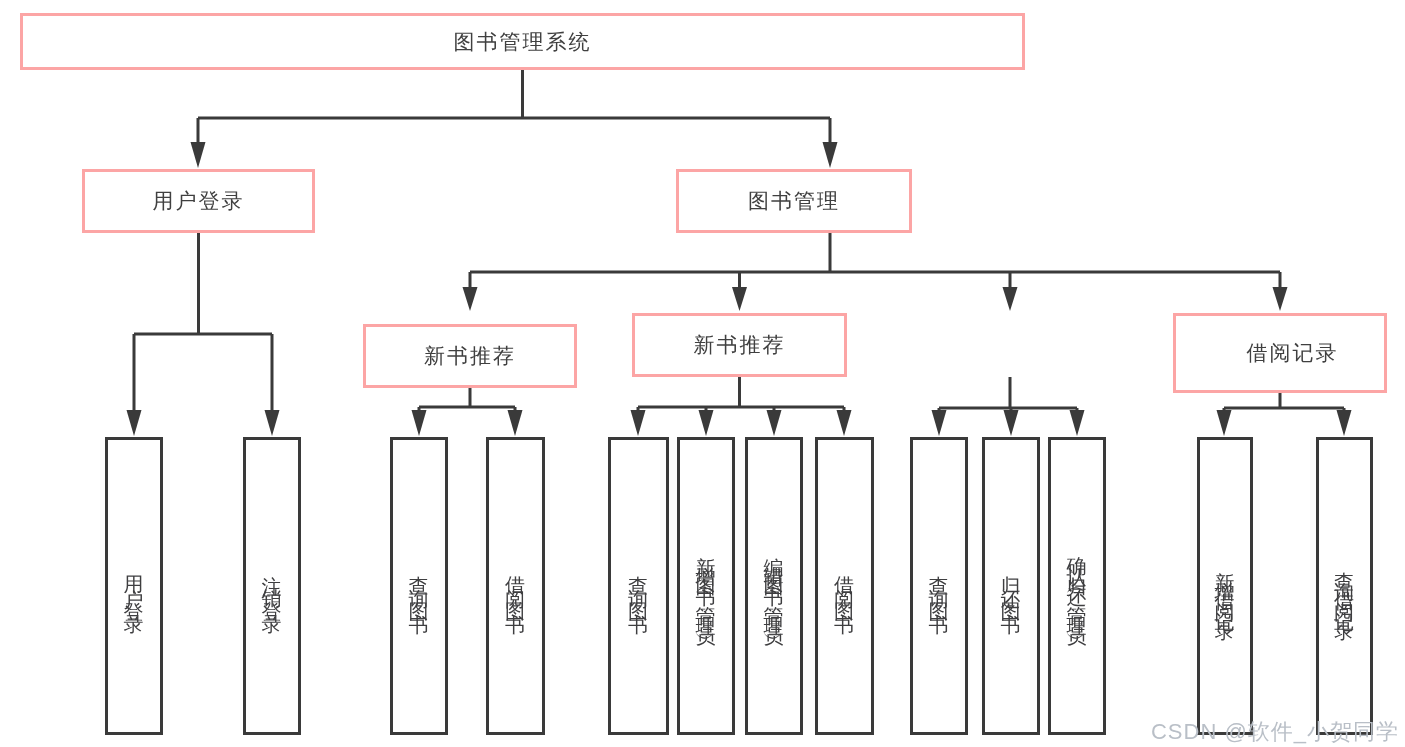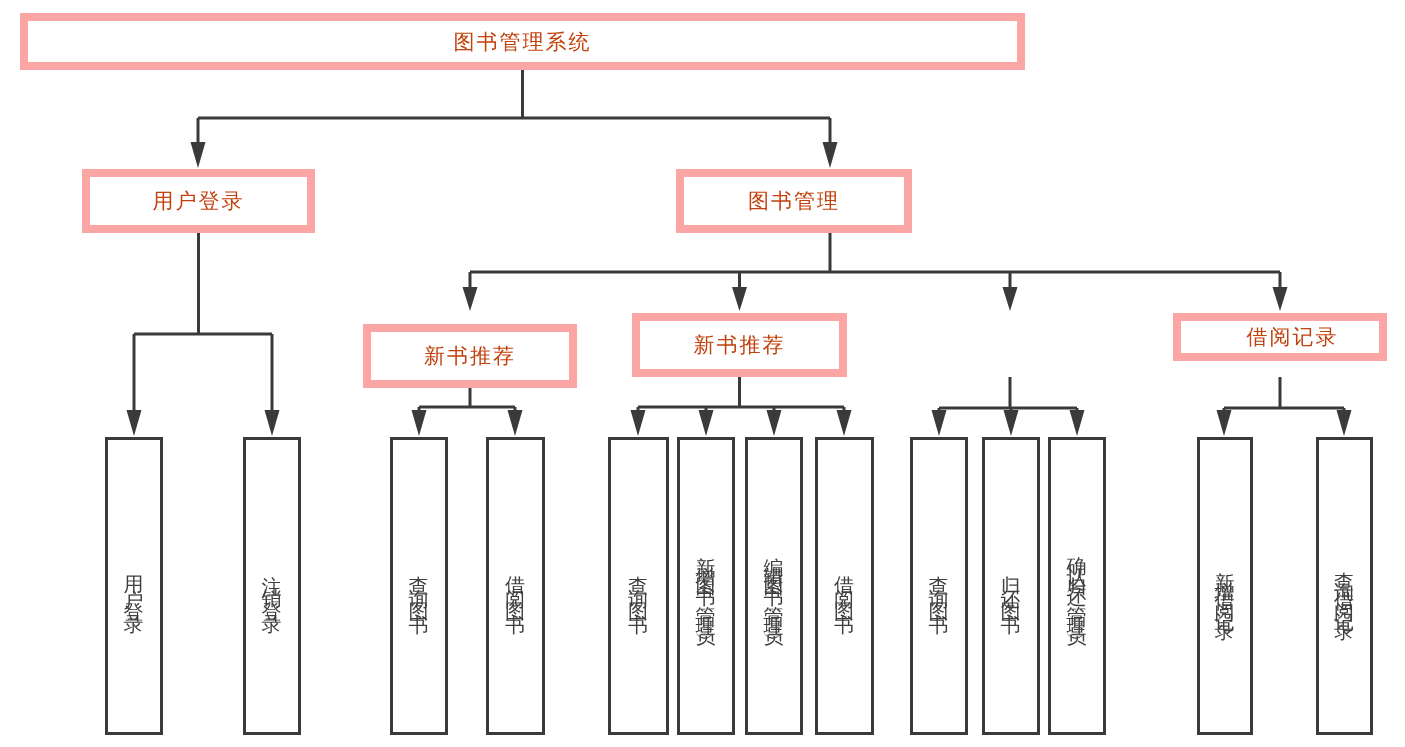--- a/index.html
+++ b/index.html
@@ -13,28 +13,28 @@
   }
   .connectors {
     position: absolute;
     left: 0; top: 0;
     width: 1405px; height: 747px;
     pointer-events: none;
   }
   .hnode {
     position: absolute;
     box-sizing: border-box;
-    border: 8px solid #fca5a5;
+    border: 3px solid #fca5a5;
     background: #ffffff;
     display: flex;
     align-items: center;
     justify-content: center;
     font-size: 21px;
     letter-spacing: 2px;
-    color: #c2410c;
+    color: #404040;
     text-align: right;
   }
   .leaf {
     position: absolute;
     box-sizing: border-box;
     border: 3px solid #3a3a3a;
     background: #ffffff;
     display: flex;
     align-items: center;
     justify-content: center;
@@ -114,21 +114,21 @@
   <div class="hnode" style="left:676px; top:169px; width:236px; height:64px;">
     <span>图书管理</span>
   </div>
 
   <div class="hnode" style="left:363px; top:324px; width:214px; height:64px;">
     <span>新书推荐</span>
   </div>
   <div class="hnode" style="left:632px; top:313px; width:215px; height:64px;">
     <span>新书推荐</span>
   </div>
-  <div class="hnode" style="left:1173px; top:313px; width:214px; height:48px;padding-left:25px;">
+  <div class="hnode" style="left:1173px; top:313px; width:214px; height:80px;padding-left:25px;">
     <span>借阅记录</span>
   </div>
 
   <div class="leaf" style="left:105px; top:437px; width:58px; height:298px;">
     <span class="vlabel">用户登录</span>
   </div>
   <div class="leaf" style="left:243px; top:437px; width:58px; height:298px;">
     <span class="vlabel">注销登录</span>
   </div>
 
@@ -162,14 +162,15 @@
     <span class="vlabel tight">确认归还（管理员）</span>
   </div>
 
   <div class="leaf" style="left:1197px; top:437px; width:56px; height:298px;">
     <span class="vlabel tight">新增借阅记录</span>
   </div>
   <div class="leaf" style="left:1316px; top:437px; width:57px; height:298px;">
     <span class="vlabel tight">查询借阅记录</span>
   </div>
 
+  <div class="watermark">CSDN @软件_小贺同学</div>
 
 </div>
 
 </body></html>

